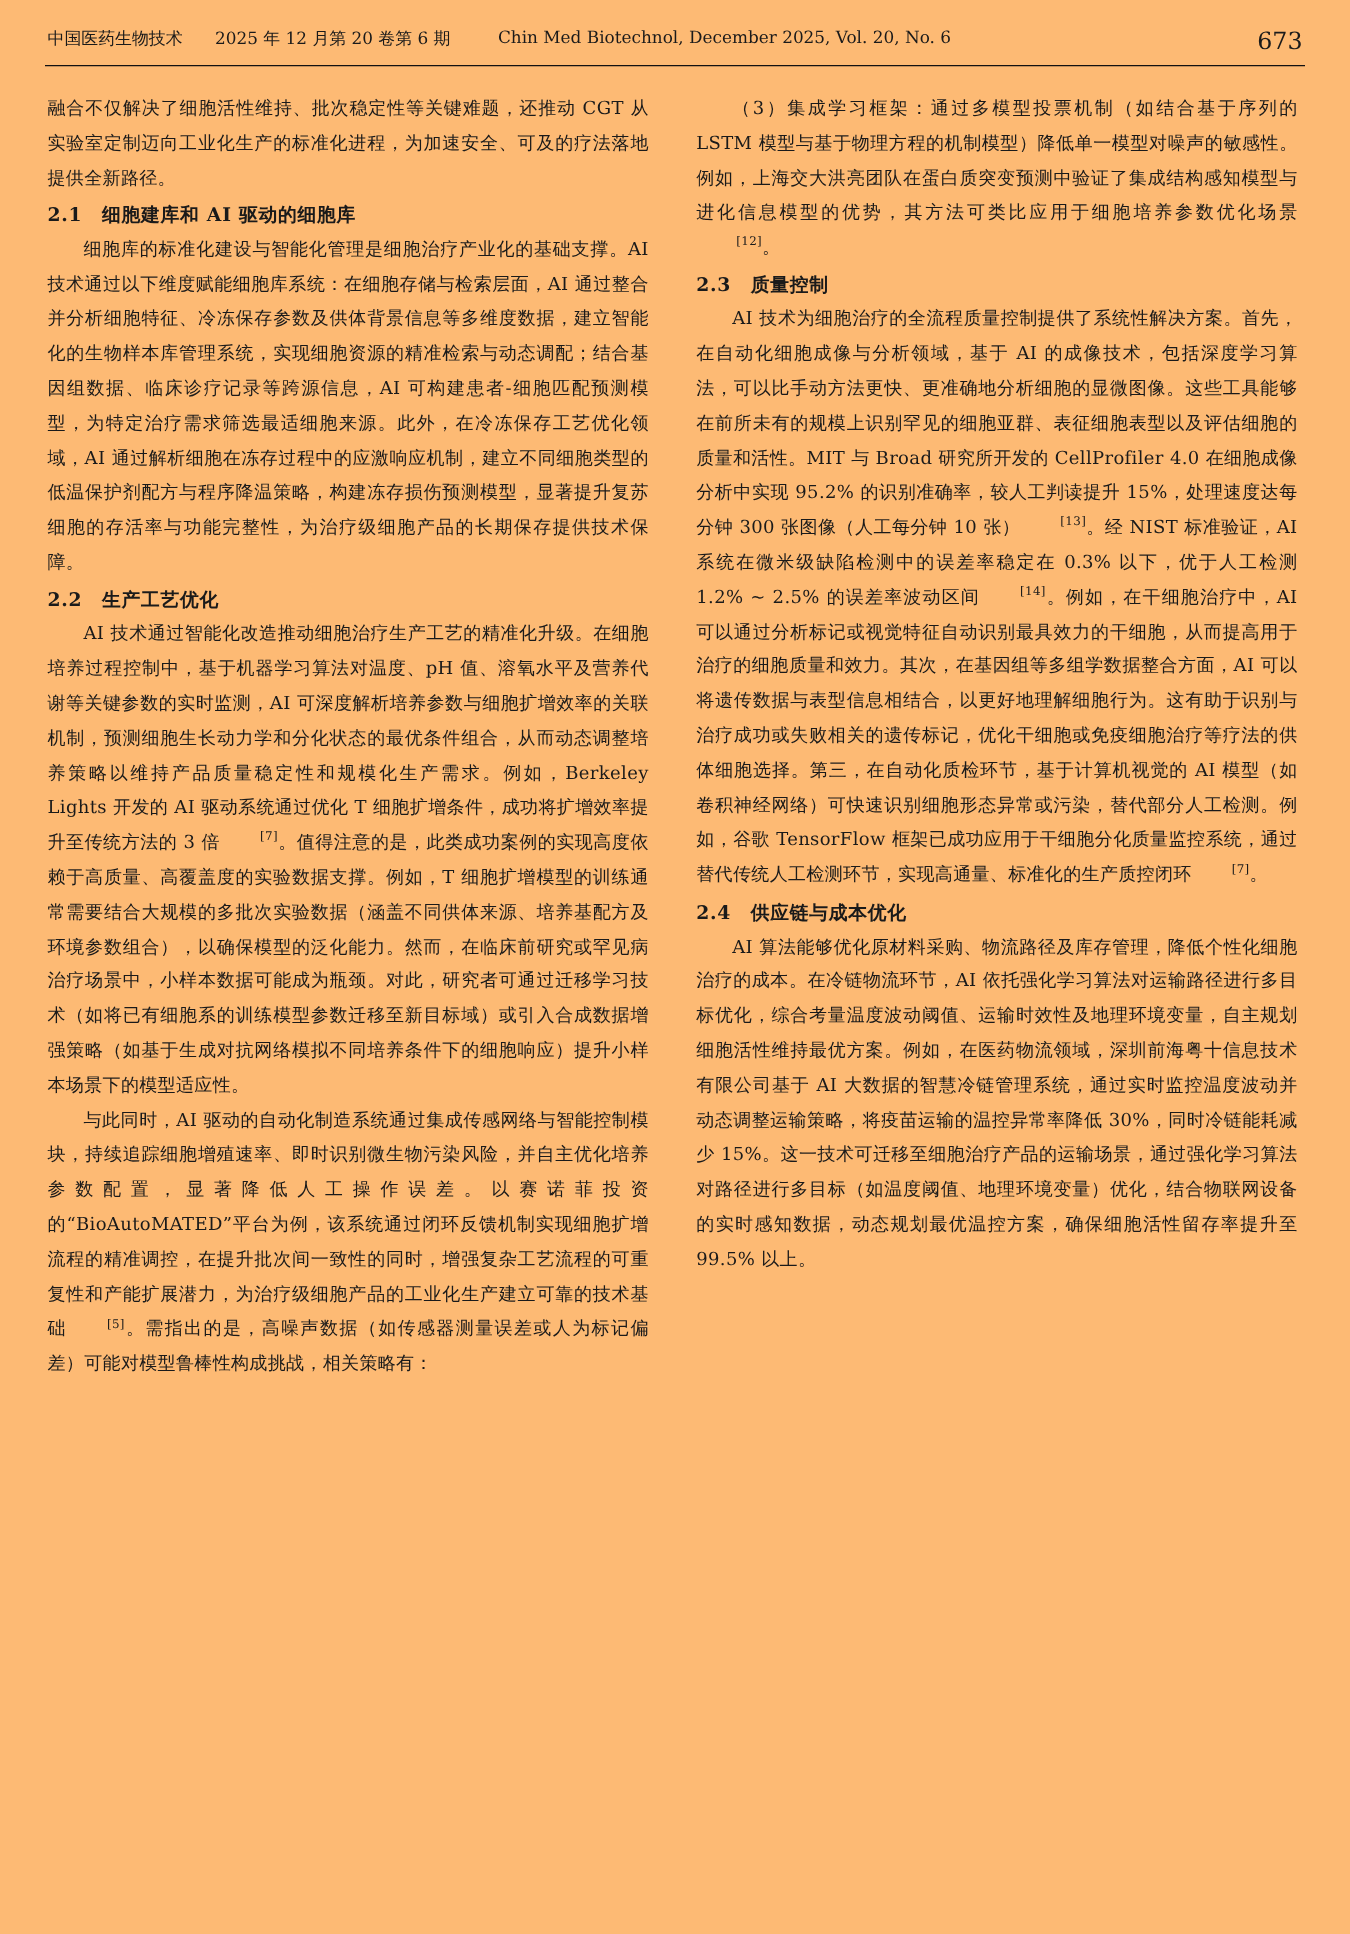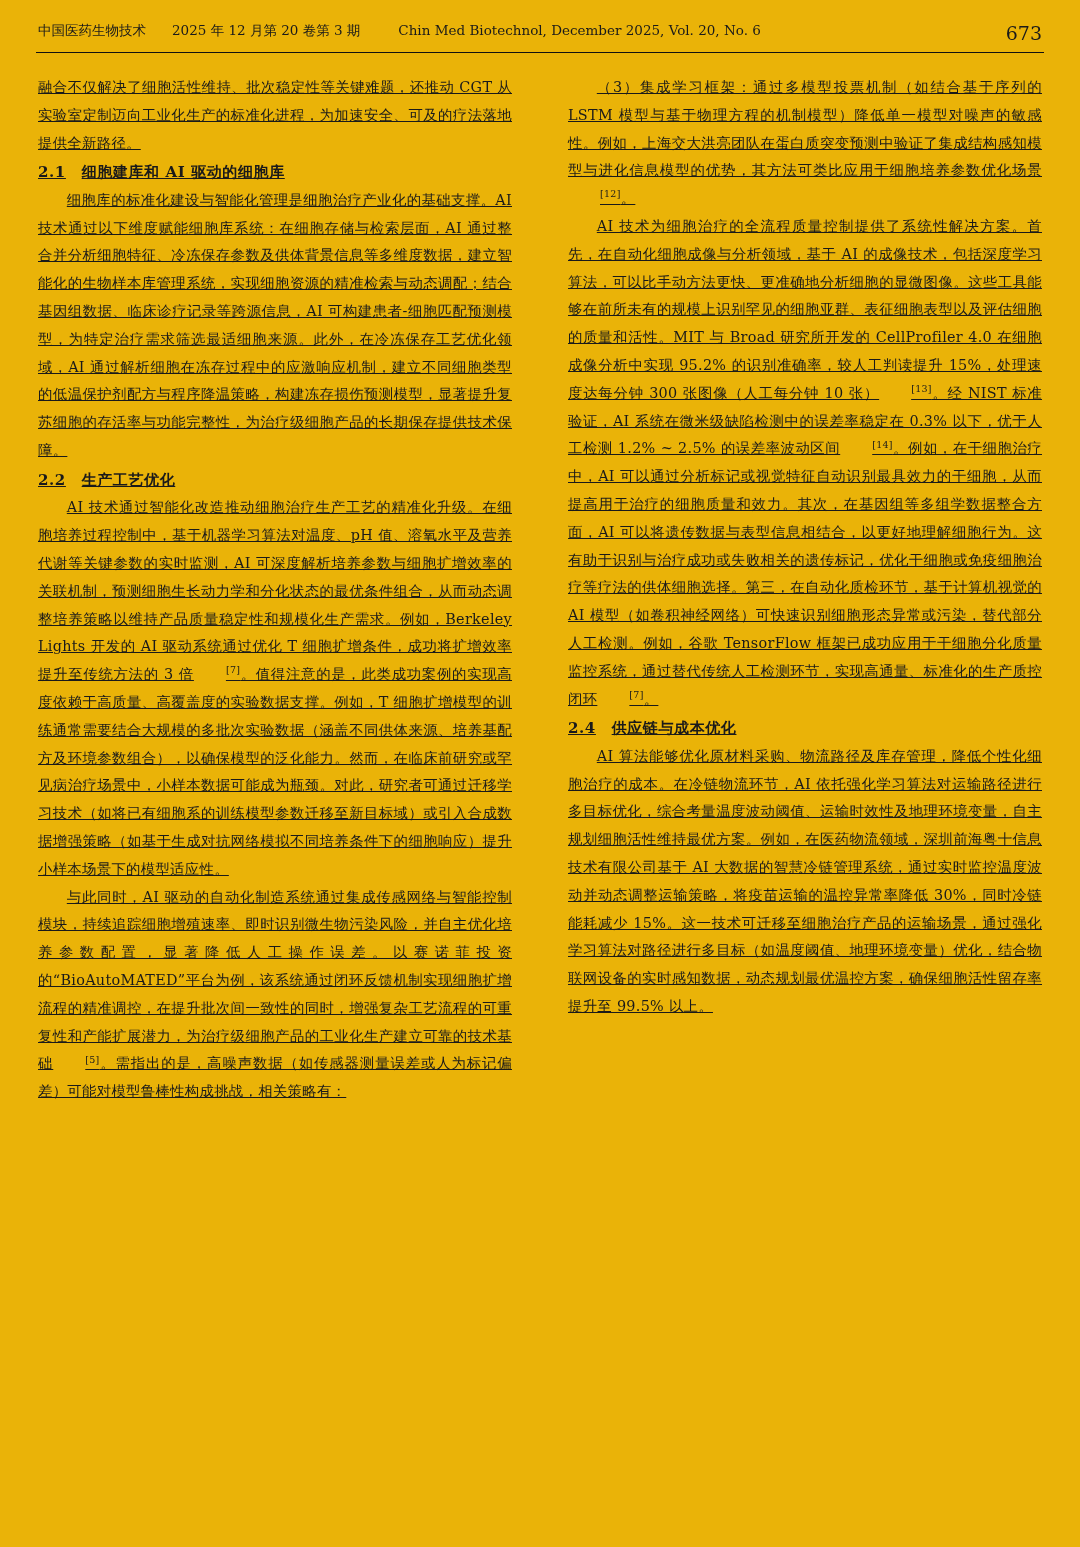--- a/index.html
+++ b/index.html
@@ -4,21 +4,21 @@
 <style>
   html, body {
     margin: 0;
     padding: 0;
     background: #ffffff;
   }
   .page {
     position: relative;
     width: 1080px;
     height: 1547px;
-    background: #eab308;
+    background: #fdba74;
     font-family: "DejaVu Serif", "Liberation Serif", serif;
     color: #1a1a1a;
     box-sizing: border-box;
     overflow: hidden;
   }
   
   .runhead {
     position: absolute;
     left: 38px;
     right: 38px;
@@ -42,22 +42,21 @@
     border-top: 1.3px solid #111;
   }
   
   .columns {
     position: absolute;
     left: 38px;
     right: 38px;
     top: 74px;
     bottom: 14px;
     display: flex;
-    gap: 56px;
-    text-decoration: underline;
+    gap: 38px;
   }
   .col {
     width: 481px;
     font-size: 14.4px;
     line-height: 1.93;
     text-align: justify;
     text-justify: inter-ideograph;
   }
   p {
     margin: 0;
@@ -81,21 +80,21 @@
     padding-left: 32px;
   }
 </style>
 </head>
 <body>
 
 <div class="page">
 
   <div class="runhead">
     <span class="rh-cn">中国医药生物技术</span>
-    <span class="rh-issue">2025 年 12 月第 20 卷第 3 期</span>
+    <span class="rh-issue">2025 年 12 月第 20 卷第 6 期</span>
     <span class="rh-en">Chin Med Biotechnol, December 2025, Vol. 20, No. 6</span>
     <span class="rh-spacer"></span>
     <span class="rh-page">673</span>
   </div>
 
   <div class="rule"></div>
 
   <div class="columns">
 
     <div class="col">
@@ -115,20 +114,23 @@
 
       <p><span>与此同时，AI 驱动的自动化制造系统通过集成传感网络与智能控制模块，持续追踪细胞增殖速率、即时识别微生物污染风险，并自主优化培养参数配置，显著降低人工操作误差。以赛诺菲投资的“BioAutoMATED”平台为例，该系统通过闭环反馈机制实现细胞扩增流程的精准调控，在提升批次间一致性的同时，增强复杂工艺流程的可重复性和产能扩展潜力，为治疗级细胞产品的工业化生产建立可靠的技术基础</span><sup>[5]</sup><span>。需指出的是，高噪声数据（如传感器测量误差或人为标记偏差）可能对模型鲁棒性构成挑战，相关策略有：</span></p>
 
 
     </div>
 
     <div class="col">
 
       <p><span>（3）集成学习框架：通过多模型投票机制（如结合基于序列的 LSTM 模型与基于物理方程的机制模型）降低单一模型对噪声的敏感性。例如，上海交大洪亮团队在蛋白质突变预测中验证了集成结构感知模型与进化信息模型的优势，其方法可类比应用于细胞培养参数优化场景</span><sup>[12]</sup><span>。</span></p>
 
+      <h3 class="sec">
+        <span class="num">2.3</span><span>质量控制</span>
+      </h3>
 
       <p><span>AI 技术为细胞治疗的全流程质量控制提供了系统性解决方案。首先，在自动化细胞成像与分析领域，基于 AI 的成像技术，包括深度学习算法，可以比手动方法更快、更准确地分析细胞的显微图像。这些工具能够在前所未有的规模上识别罕见的细胞亚群、表征细胞表型以及评估细胞的质量和活性。MIT 与 Broad 研究所开发的 CellProfiler 4.0 在细胞成像分析中实现 95.2% 的识别准确率，较人工判读提升 15%，处理速度达每分钟 300 张图像（人工每分钟 10 张）</span><sup>[13]</sup><span>。经 NIST 标准验证，AI 系统在微米级缺陷检测中的误差率稳定在 0.3% 以下，优于人工检测 1.2% ~ 2.5% 的误差率波动区间</span><sup>[14]</sup><span>。例如，在干细胞治疗中，AI 可以通过分析标记或视觉特征自动识别最具效力的干细胞，从而提高用于治疗的细胞质量和效力。其次，在基因组等多组学数据整合方面，AI 可以将遗传数据与表型信息相结合，以更好地理解细胞行为。这有助于识别与治疗成功或失败相关的遗传标记，优化干细胞或免疫细胞治疗等疗法的供体细胞选择。第三，在自动化质检环节，基于计算机视觉的 AI 模型（如卷积神经网络）可快速识别细胞形态异常或污染，替代部分人工检测。例如，谷歌 TensorFlow 框架已成功应用于干细胞分化质量监控系统，通过替代传统人工检测环节，实现高通量、标准化的生产质控闭环</span><sup>[7]</sup><span>。</span></p>
 
       <h3 class="sec">
         <span class="num">2.4</span><span>供应链与成本优化</span>
       </h3>
 
       <p>AI 算法能够优化原材料采购、物流路径及库存管理，降低个性化细胞治疗的成本。在冷链物流环节，AI 依托强化学习算法对运输路径进行多目标优化，综合考量温度波动阈值、运输时效性及地理环境变量，自主规划细胞活性维持最优方案。例如，在医药物流领域，深圳前海粤十信息技术有限公司基于 AI 大数据的智慧冷链管理系统，通过实时监控温度波动并动态调整运输策略，将疫苗运输的温控异常率降低 30%，同时冷链能耗减少 15%。这一技术可迁移至细胞治疗产品的运输场景，通过强化学习算法对路径进行多目标（如温度阈值、地理环境变量）优化，结合物联网设备的实时感知数据，动态规划最优温控方案，确保细胞活性留存率提升至 99.5% 以上。</p>
 
     </div>

